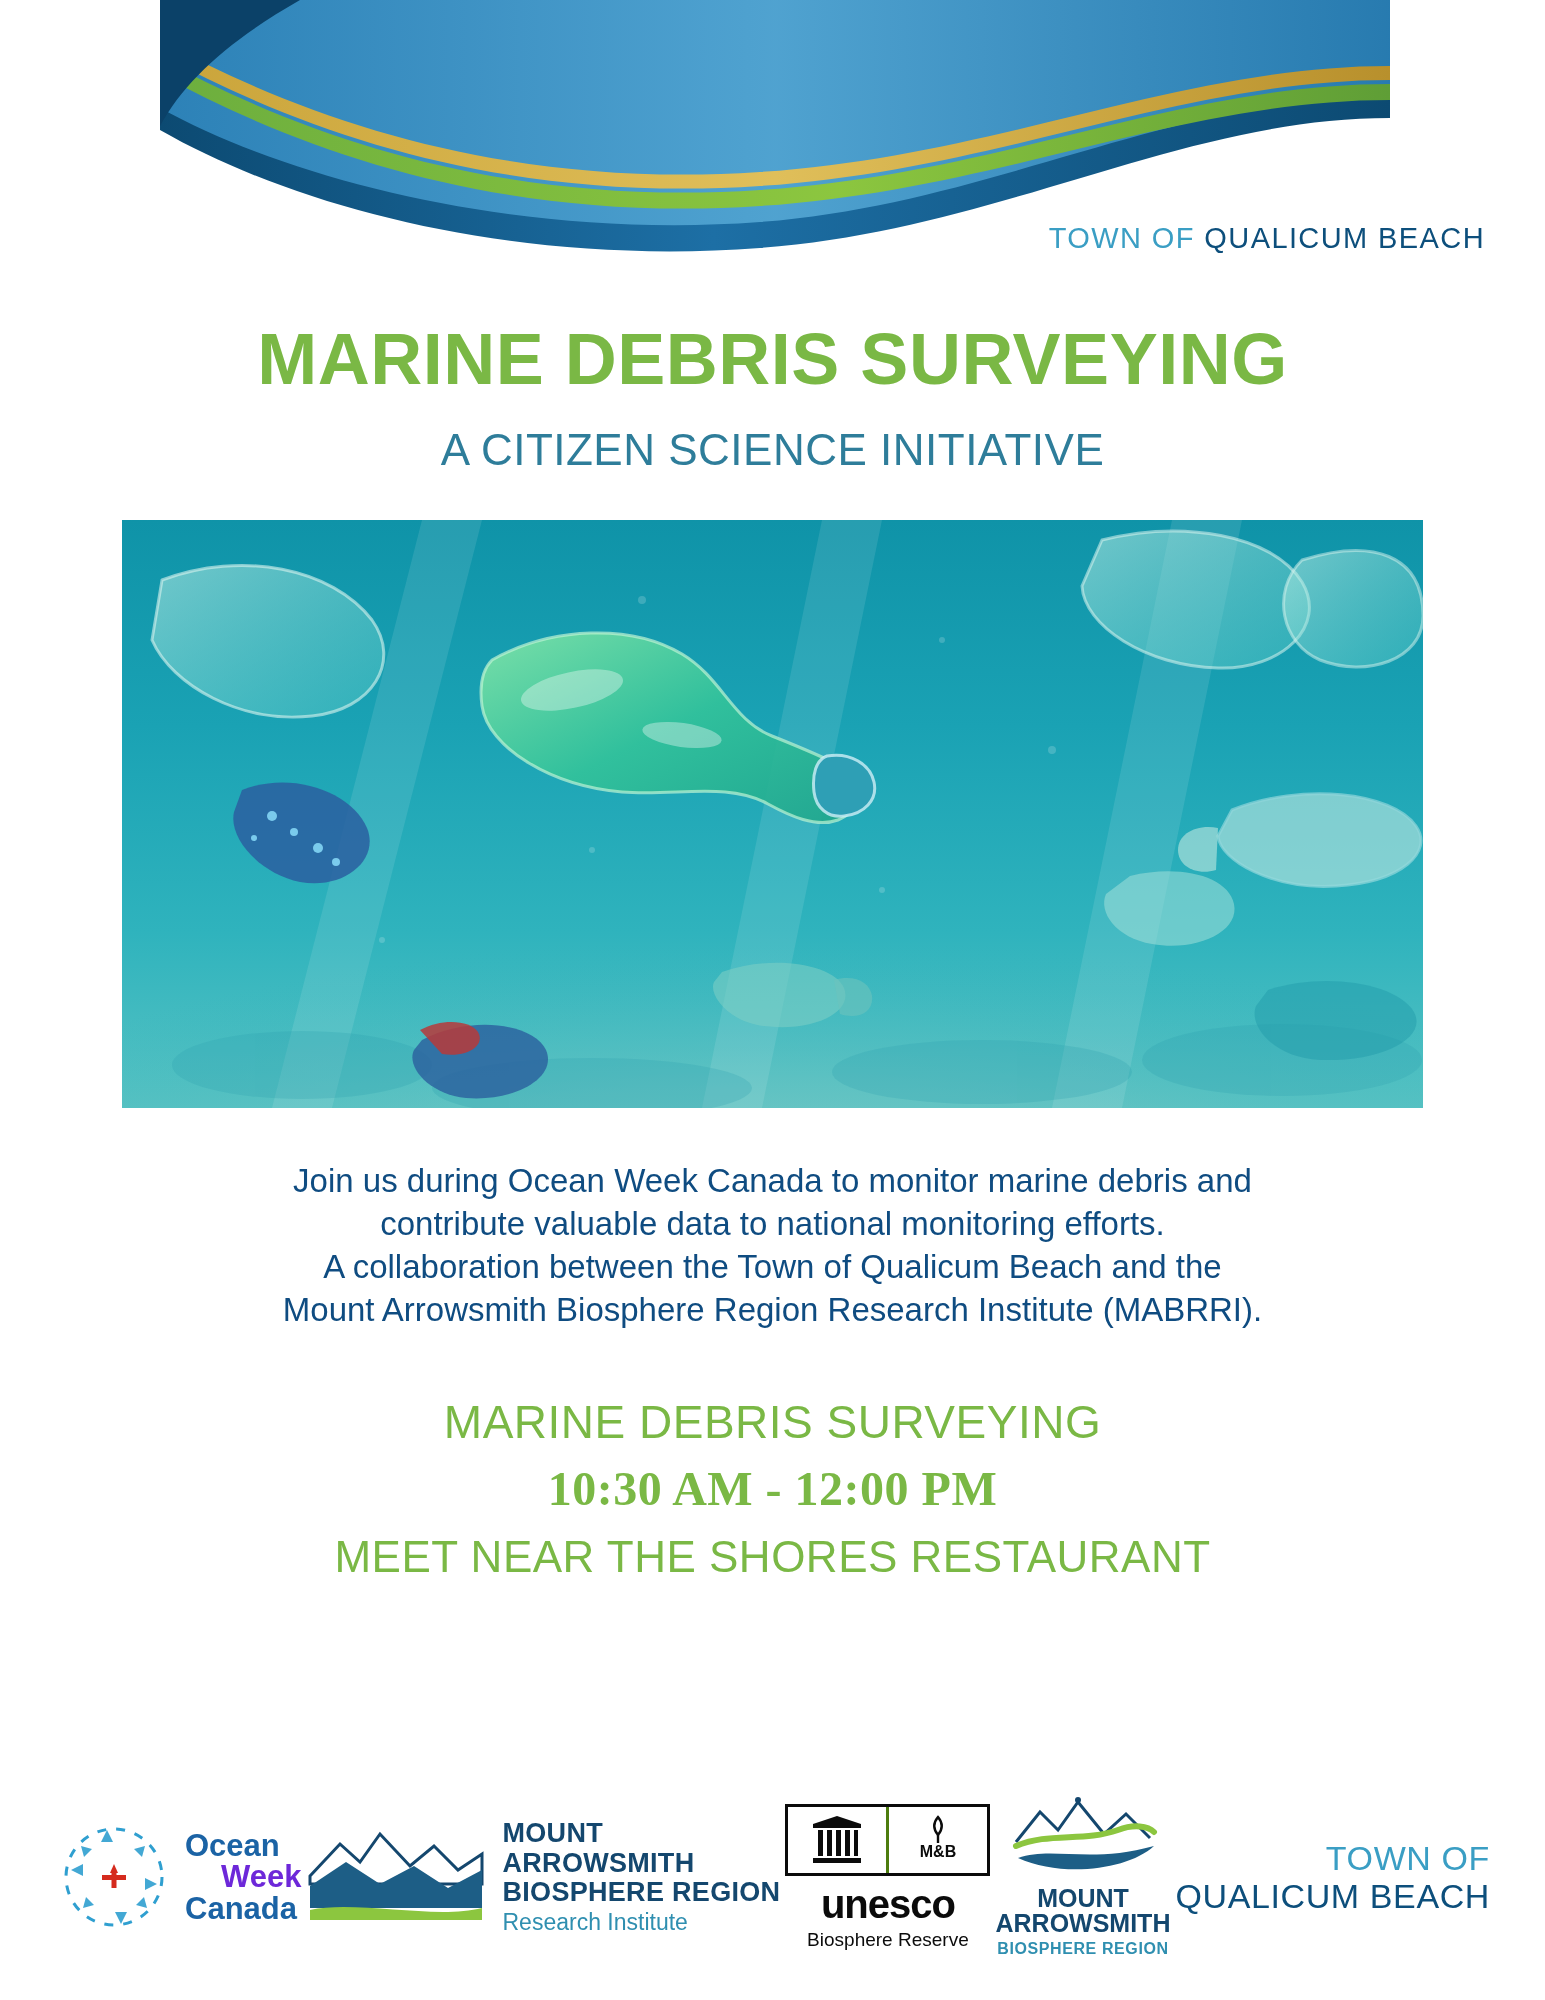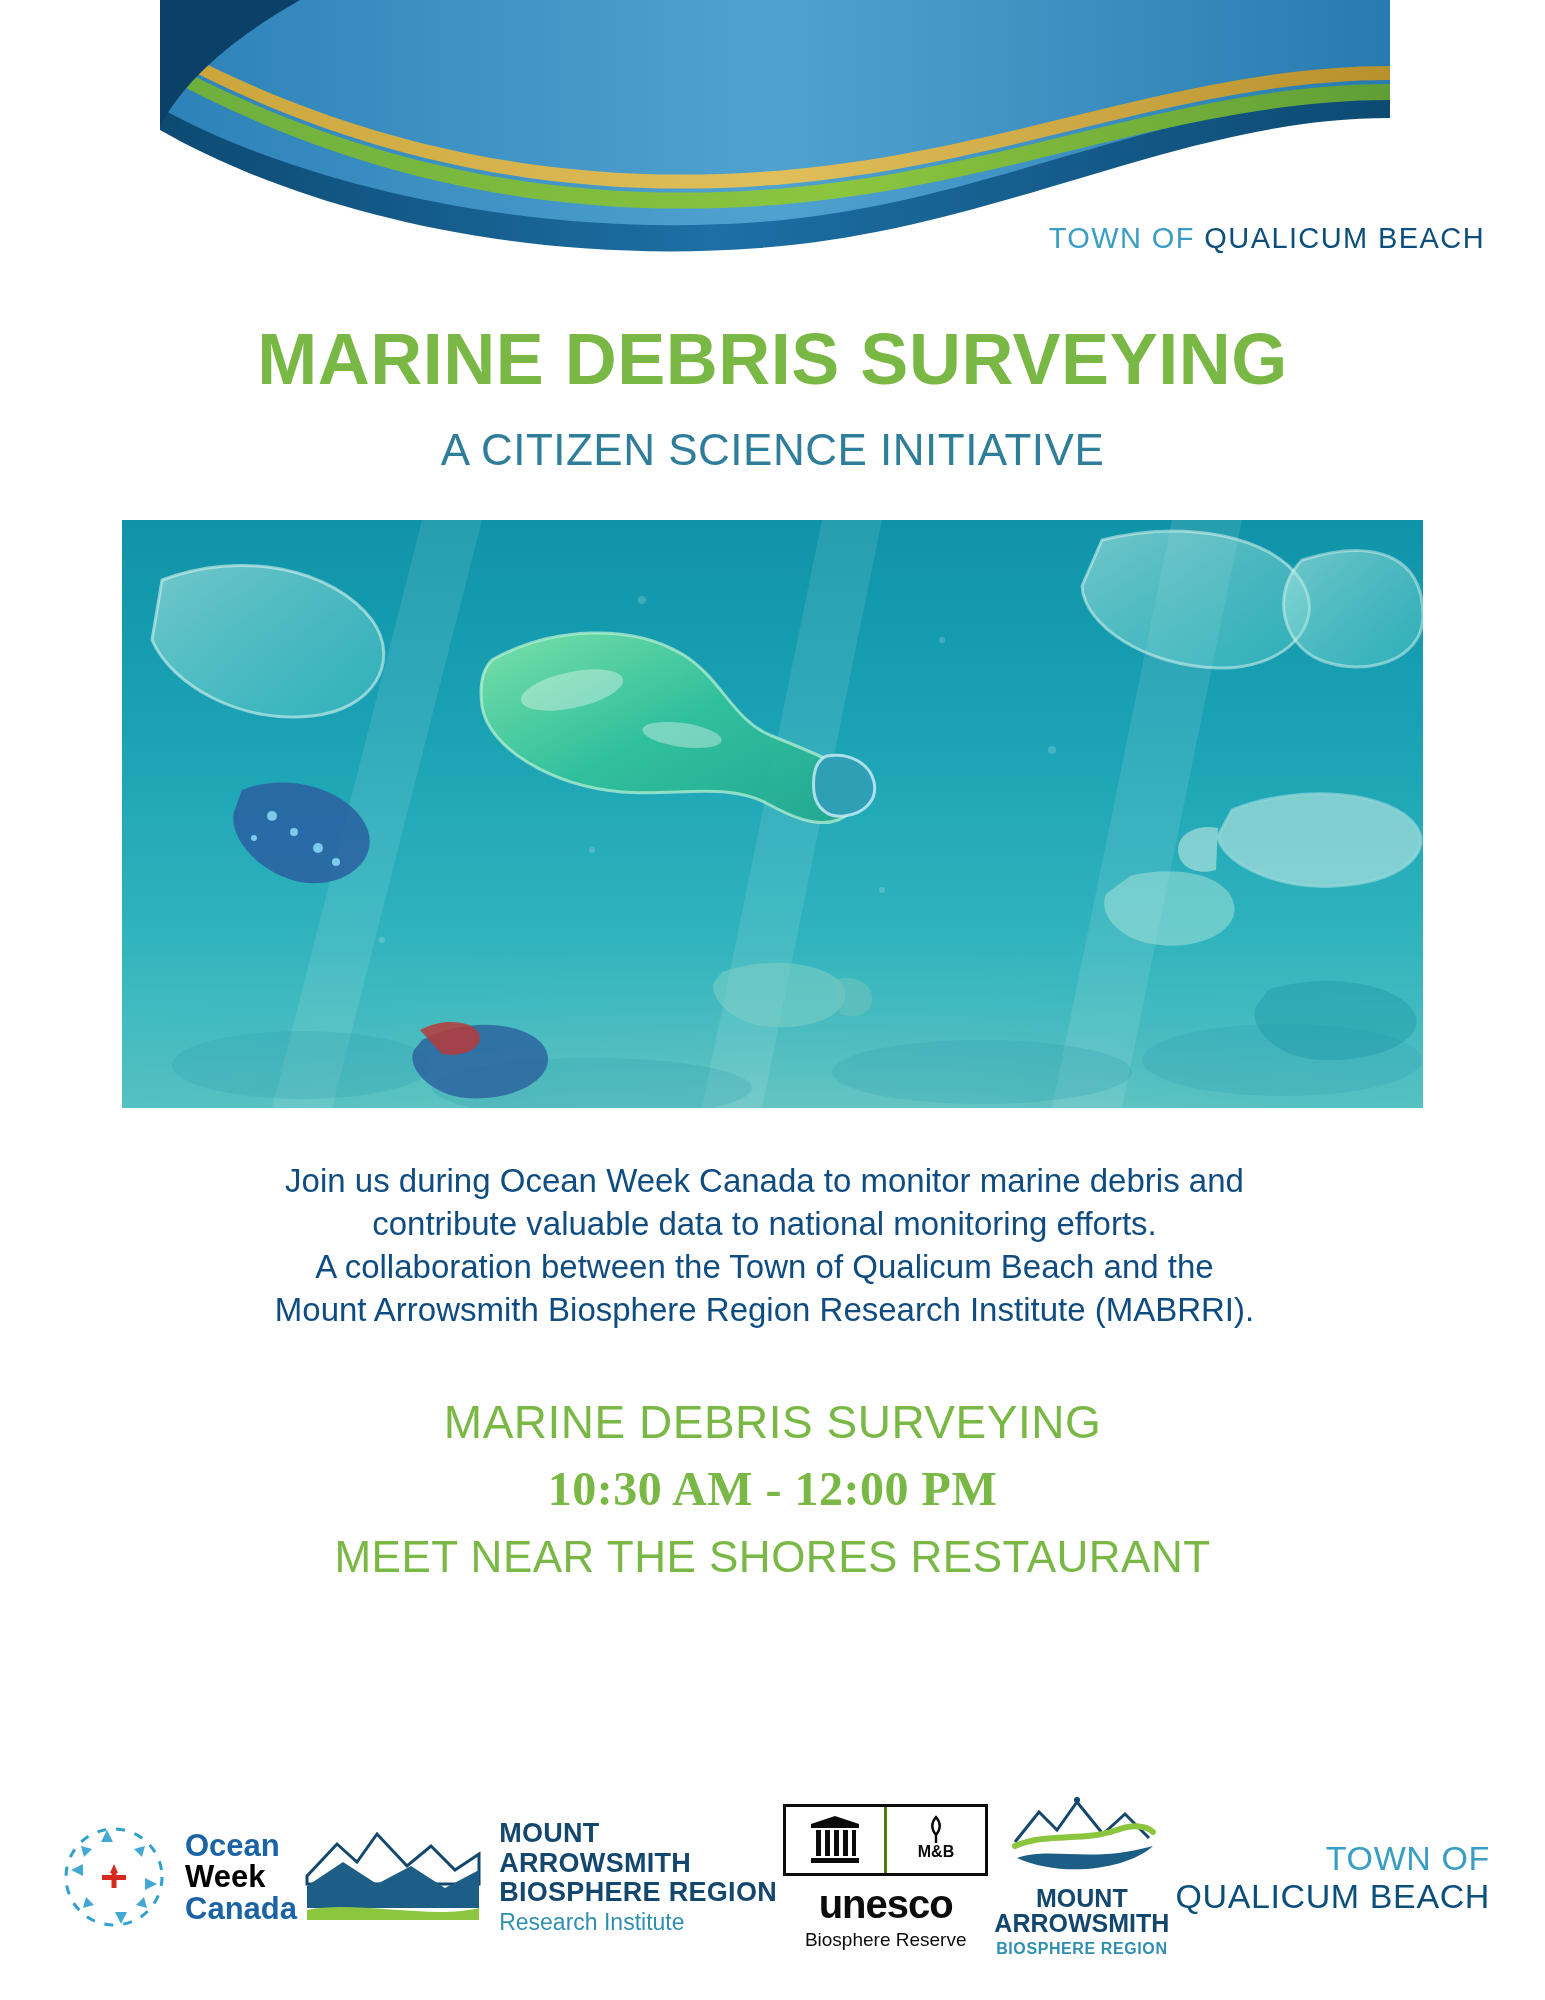--- a/index.html
+++ b/index.html
@@ -69,21 +69,21 @@
     height: 588px;
     overflow: hidden;
     background: #1b7f93;
   }
   .photo svg { display: block; }
 
   
   .body-text {
     position: absolute;
     top: 1160px;
-    left: 112px;
+    left: 120px;
     width: 1305px;
     text-align: center;
     font-size: 33px;
     line-height: 1.30;
     color: #0f4c81;
   }
   .body-text div { white-space: nowrap; }
 
   
   .event {
@@ -131,21 +131,21 @@
 
   
   .owc { gap: 12px; }
   .owc-ring { width: 118px; height: 118px; position: relative; }
   .owc-text {
     font-size: 31px;
     font-weight: bold;
     line-height: 1.02;
     color: #1b63a5;
   }
-  .owc-text .l2 { color: #000000; }
+  .owc-text .l2 { color: #6d28d9; margin-left: 36px; }
 
   
   .mabr { gap: 16px; }
   .mabr-mark { width: 180px; height: 110px; }
   .mabr-text { line-height: 1.08; }
   .mabr-text .ln {
     font-size: 27px;
     font-weight: bold;
     color: #14476e;
     letter-spacing: 0.3px;

